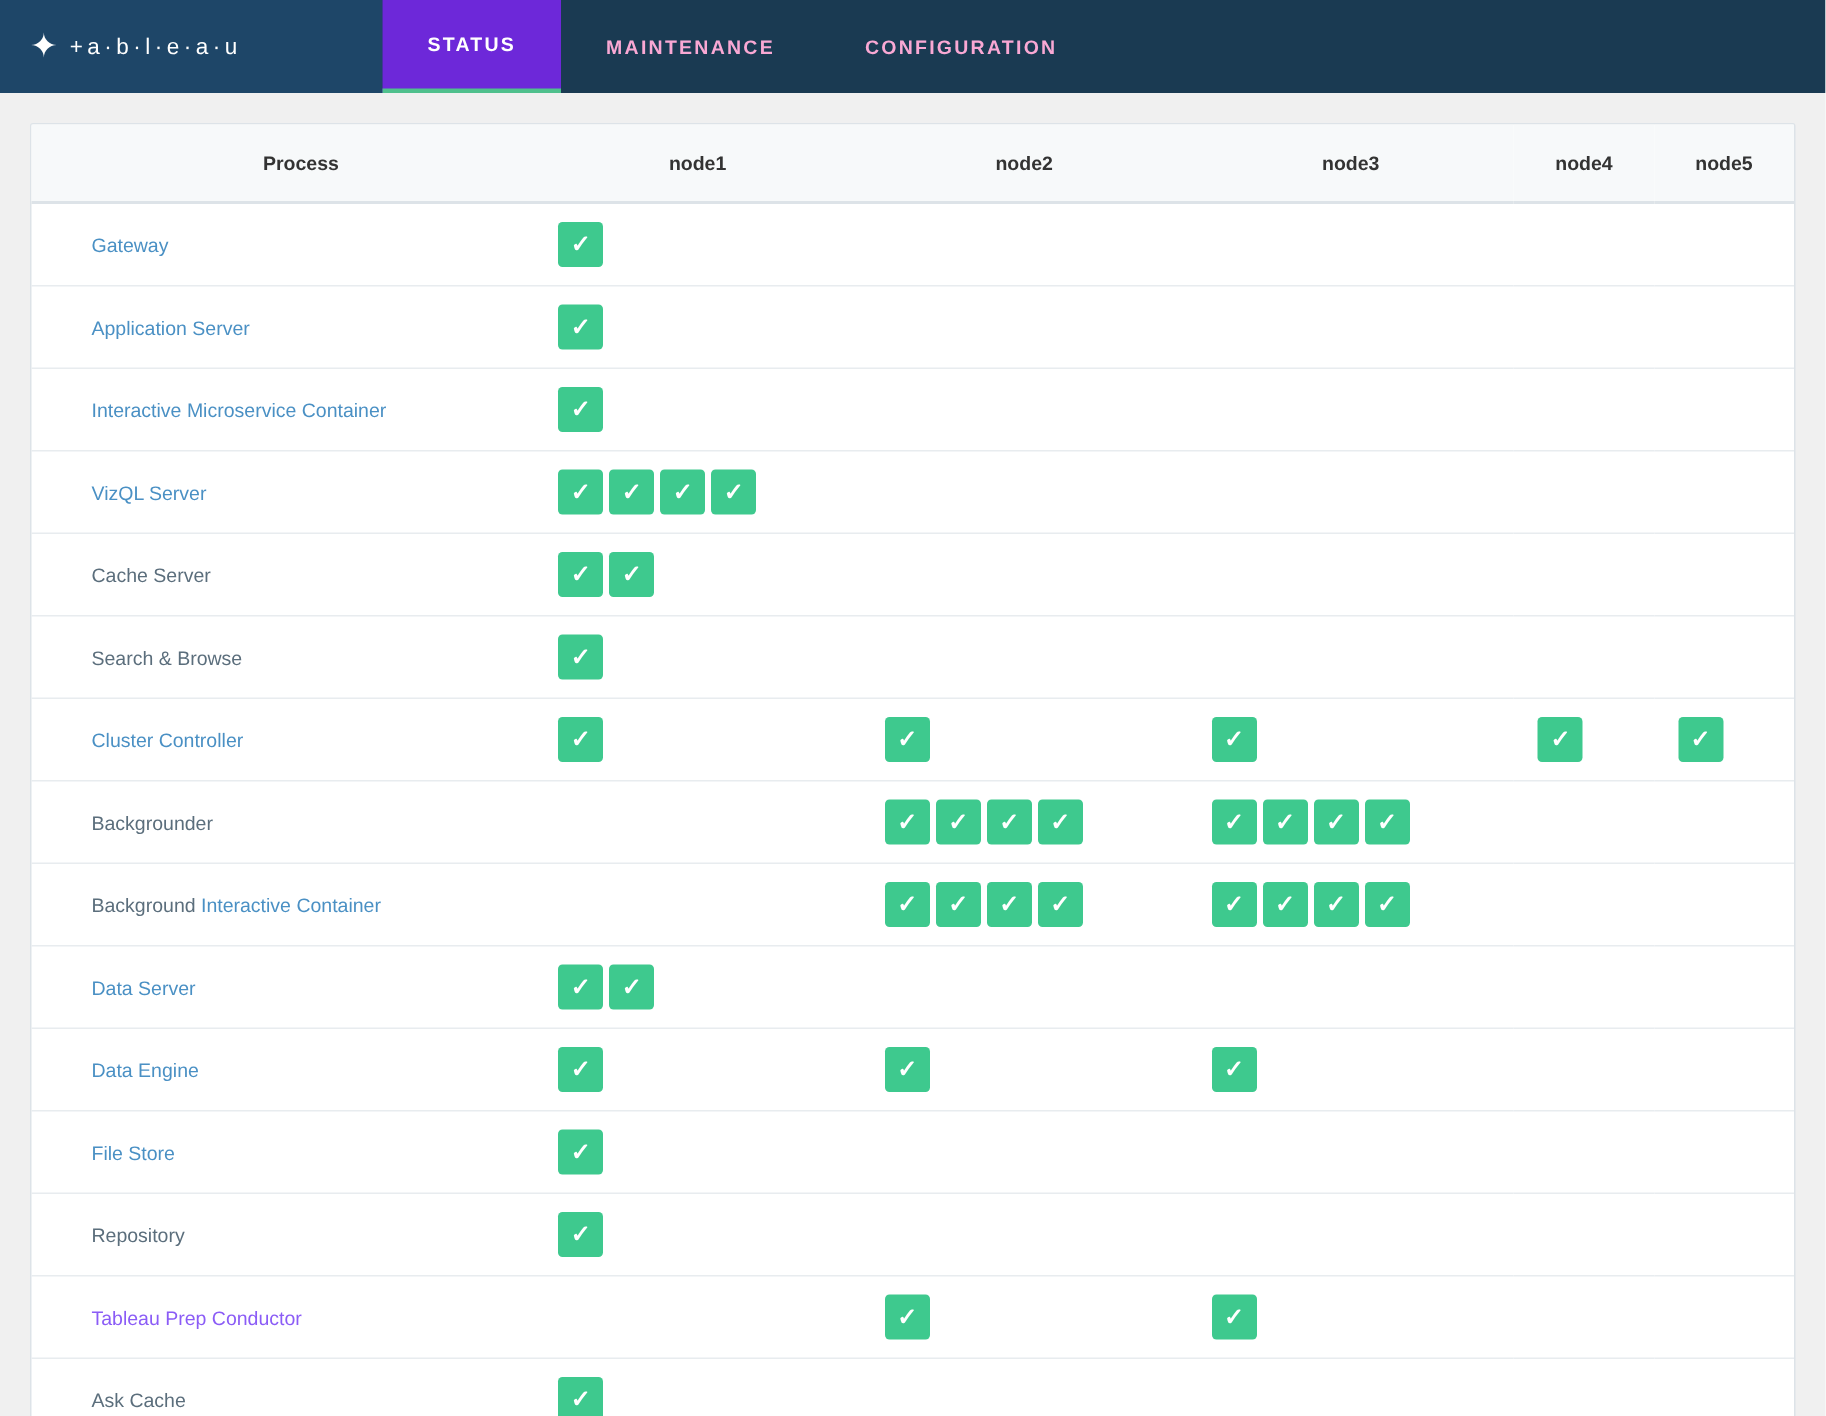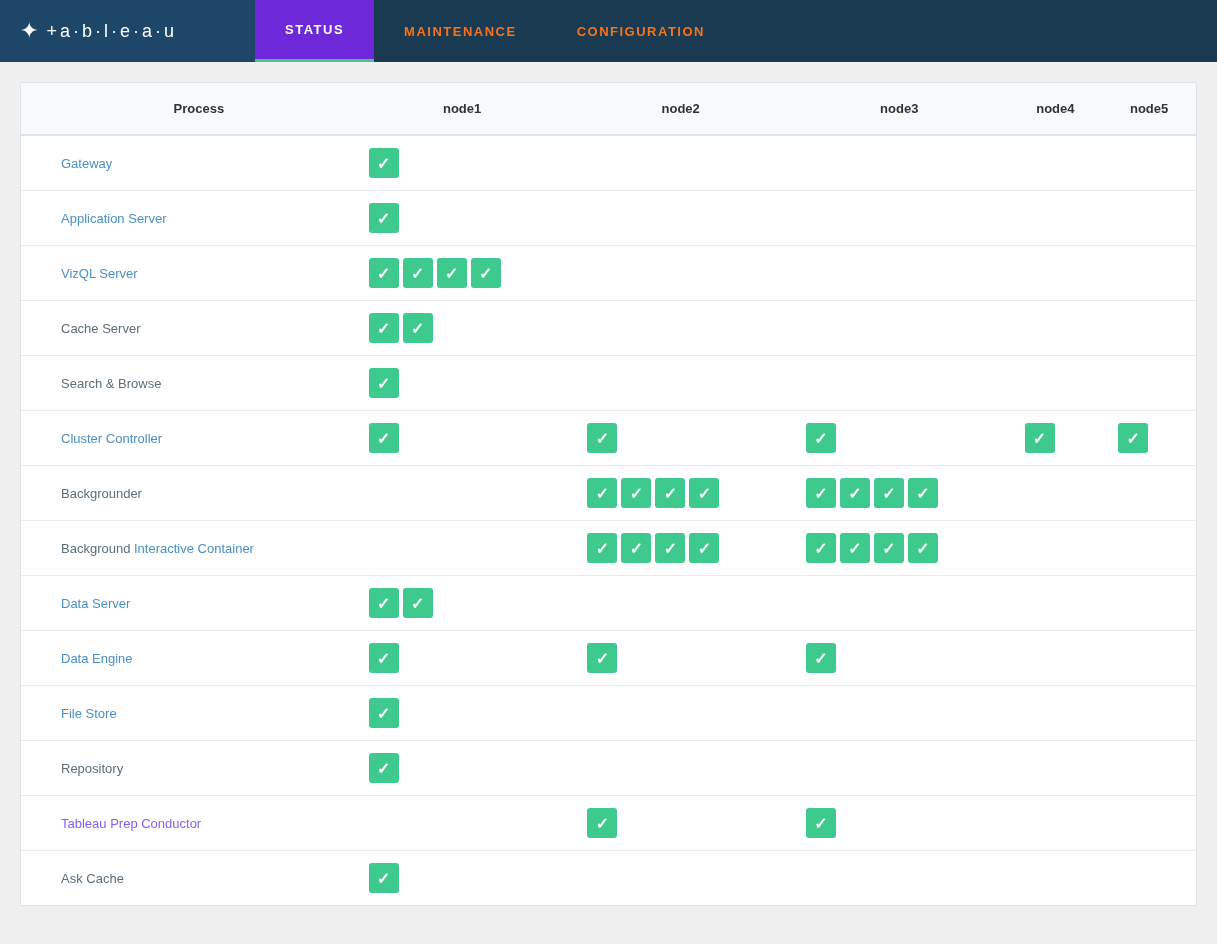--- a/index.html
+++ b/index.html
@@ -21,35 +21,35 @@
       align-items: center;
       padding: 0 20px;
     }
     .logo-icon {
       color: white;
       font-size: 22px;
       margin-right: 8px;
     }
     .logo-text {
       color: white;
-      font-size: 18px;
+      font-size: 15px;
       letter-spacing: 3px;
       font-weight: 300;
     }
     .nav {
       display: flex;
       align-items: center;
       height: 100%;
     }
     .nav-item {
       height: 62px;
       display: flex;
       align-items: center;
       padding: 0 30px;
-      color: #f97316;
+      color: #f9a8d4;
       font-size: 13px;
       letter-spacing: 1.5px;
       font-weight: 600;
       cursor: pointer;
       text-transform: uppercase;
     }
     .nav-item.active {
       background: #6d28d9;
       color: white;
       border-bottom: 3px solid #4fc08d;
@@ -178,20 +178,32 @@
               <div class="checks">
                 <span class="check-badge"></span>
               </div>
             </td>
             <td></td>
             <td></td>
             <td></td>
             <td></td>
           </tr>
           <tr>
+            <td><span class="process-name blue">Interactive Microservice Container</span></td>
+            <td>
+              <div class="checks">
+                <span class="check-badge"></span>
+              </div>
+            </td>
+            <td></td>
+            <td></td>
+            <td></td>
+            <td></td>
+          </tr>
+          <tr>
             <td><span class="process-name blue">VizQL Server</span></td>
             <td>
               <div class="checks">
                 <span class="check-badge"></span>
                 <span class="check-badge"></span>
                 <span class="check-badge"></span>
                 <span class="check-badge"></span>
               </div>
             </td>
             <td></td>

